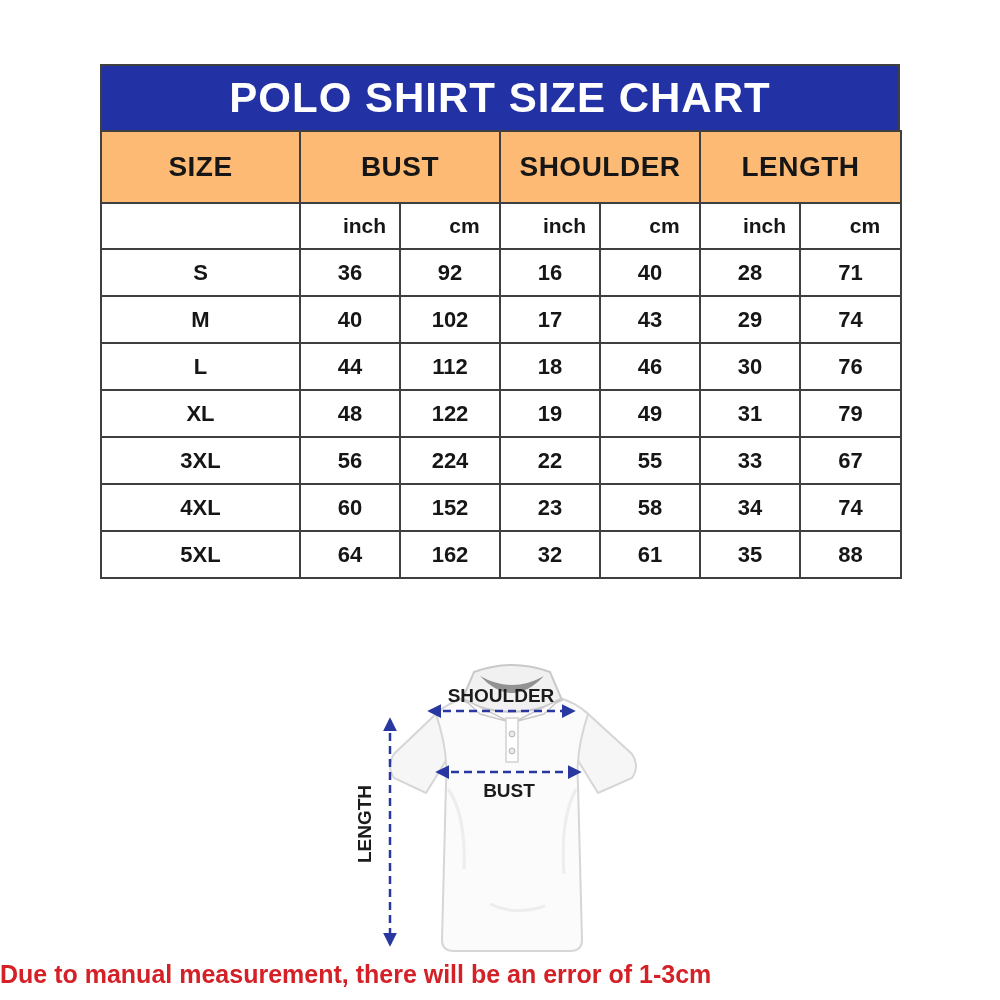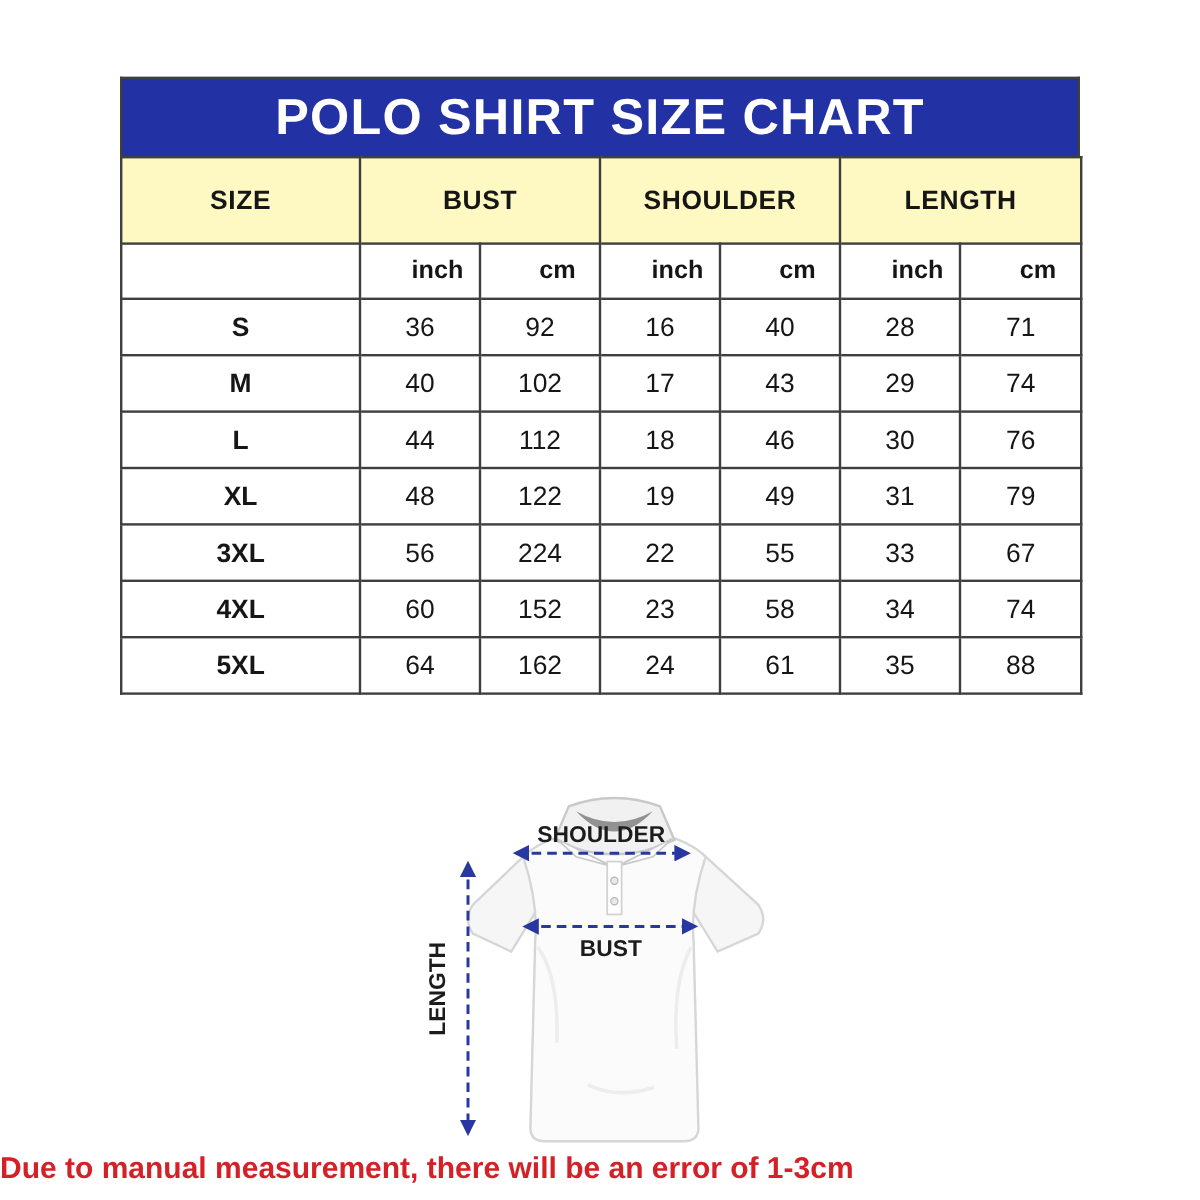--- a/index.html
+++ b/index.html
@@ -47,29 +47,29 @@
   }
   table.size-table td, table.size-table th {
     border: 2px solid #3f3f3f;
     text-align: center;
     vertical-align: middle;
     color: #161616;
     padding: 0;
   }
   tr.group-row { height: 72px; }
   tr.group-row th {
-    background: #fef9c3;
-    font-size: 22px;
+    background: #fdba74;
+    font-size: 28px;
     font-weight: bold;
     letter-spacing: 0.5px;
   }
   tr.units-row { height: 46px; }
   tr.units-row td { font-size: 21px; font-weight: bold; padding-left: 29px; }
   tr.data-row { height: 47px; }
-  tr.data-row td { font-size: 22px; font-weight: normal; }
+  tr.data-row td { font-size: 22px; font-weight: bold; }
   tr.data-row td.size-cell { font-size: 22px; font-weight: bold; }
 
   
   .shirt-svg {
     position: absolute;
     left: 340px;
     top: 630px;
     width: 360px;
     height: 320px;
   }
@@ -180,21 +180,21 @@
           <td>152</td>
           <td>23</td>
           <td>58</td>
           <td>34</td>
           <td>74</td>
         </tr>
         <tr class="data-row">
           <td class="size-cell">5XL</td>
           <td>64</td>
           <td>162</td>
-          <td>24</td>
+          <td>32</td>
           <td>61</td>
           <td>35</td>
           <td>88</td>
         </tr>
       </tbody>
     </table>
   </div>
 
   <svg class="shirt-svg" viewBox="0 0 360 320">
     <defs>

